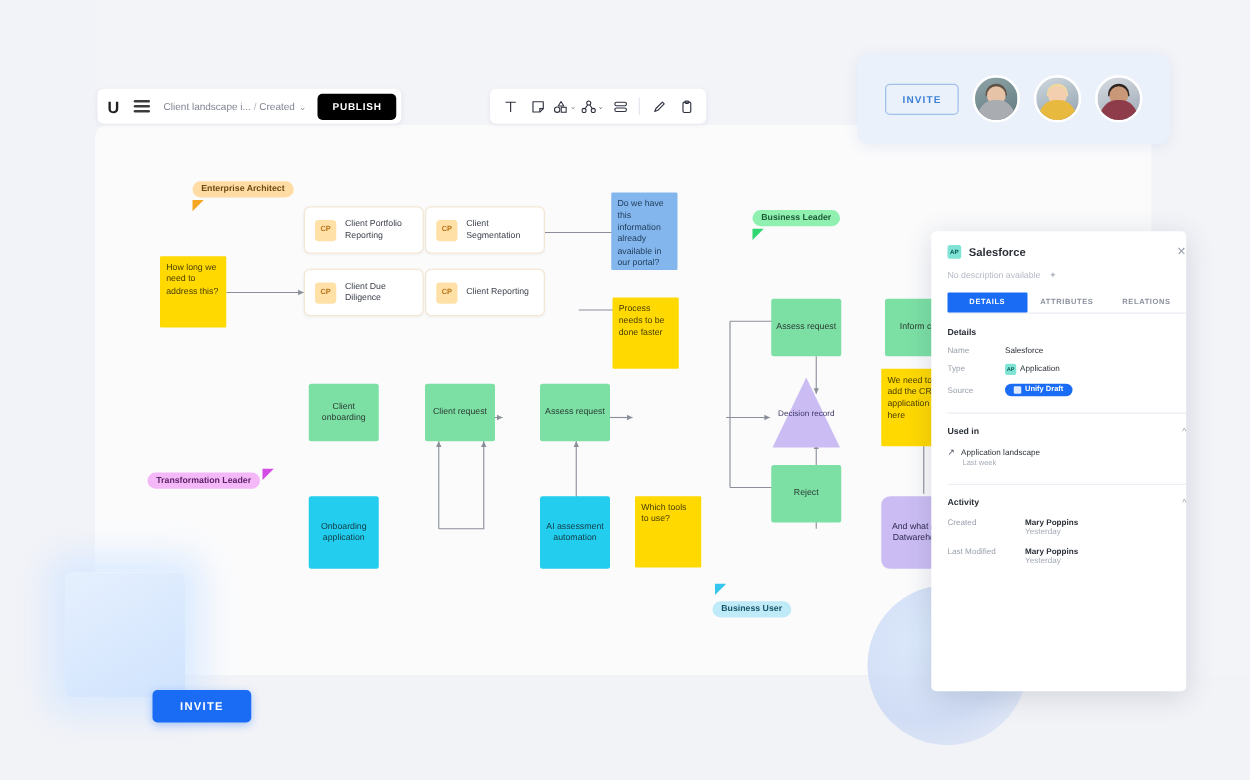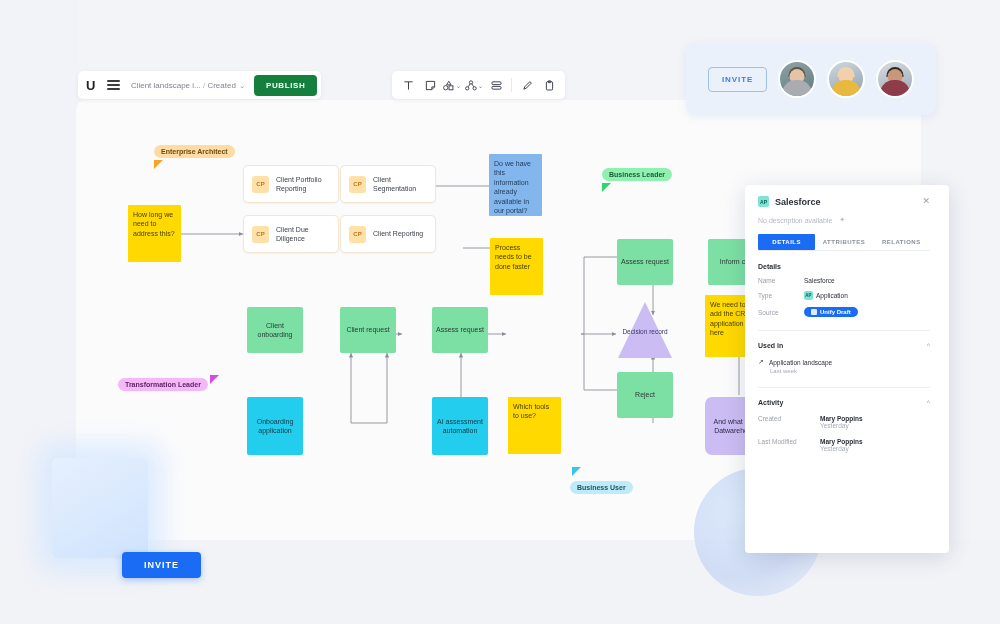--- a/index.html
+++ b/index.html
@@ -45,21 +45,21 @@
     display:flex; align-items:center; padding:0 4px 0 8px; gap:9px;
     box-shadow:0 1px 4px rgba(30,40,80,.07);
   }
   .tb-logo{ font-size:13px; font-weight:700; color:#222; letter-spacing:.5px; }
   .tb-ham{ display:flex; flex-direction:column; gap:2.5px; padding:3px 2px; }
   .tb-ham i{ display:block; width:13px; height:1.6px; background:#3c3c3c; border-radius:2px;}
   .tb-crumb{ font-size:8px; color:#808593; white-space:nowrap;}
   .tb-crumb .sep{ color:#b2b6c2; }
   .tb-chev{ font-size:7px; color:#8b90a0; margin-left:1px;}
   .tb-publish{
-    background:#15803d; color:#fff; font-size:8px; font-weight:700;
+    background:#000000; color:#fff; font-size:8px; font-weight:700;
     letter-spacing:.6px; border:none; border-radius:4px;
     padding:6px 12px; cursor:pointer;
   }
 
   
   .tools{
     position:absolute; left:392px; top:71px; height:28px;
     background:#fff; border-radius:5px;
     display:flex; align-items:center; gap:2px; padding:0 6px;
     box-shadow:0 1px 4px rgba(30,40,80,.07);
@@ -139,21 +139,21 @@
     font-size:9px; font-weight:700; letter-spacing:1px;
     padding:8px 22px; cursor:pointer;
     box-shadow:0 2px 7px rgba(26,108,245,.35);
   }
 
   
   .panel{
     position:absolute; left:745px; top:185px; width:204px; height:368px;
     background:#fff; border-radius:4px;
     box-shadow:0 4px 22px rgba(40,55,90,.16);
-    padding:11px 19px 0 13px;
+    padding:11px 0 0 13px;
   }
   .p-head{ display:flex; align-items:center; gap:6px;}
   .p-chip{ width:11px;height:11px;border-radius:2px;background:#7fe3d5;color:#0d5c53;
     font-size:5px;font-weight:700;display:flex;align-items:center;justify-content:center;}
   .p-title{ font-size:9px; font-weight:600; color:#2b3038; flex:1;}
   .p-x{ font-size:9px; color:#9aa0ac; cursor:pointer; line-height:1;}
   .p-desc{ margin-top:9px; display:flex; align-items:center; gap:7px;}
   .p-desc span{ font-size:7px; color:#b4b9c4;}
   .sparkle{ font-size:8px; color:#6b7280; }
   .tabs{ margin-top:10px; display:flex; border-bottom:1px solid #eceef3;}

